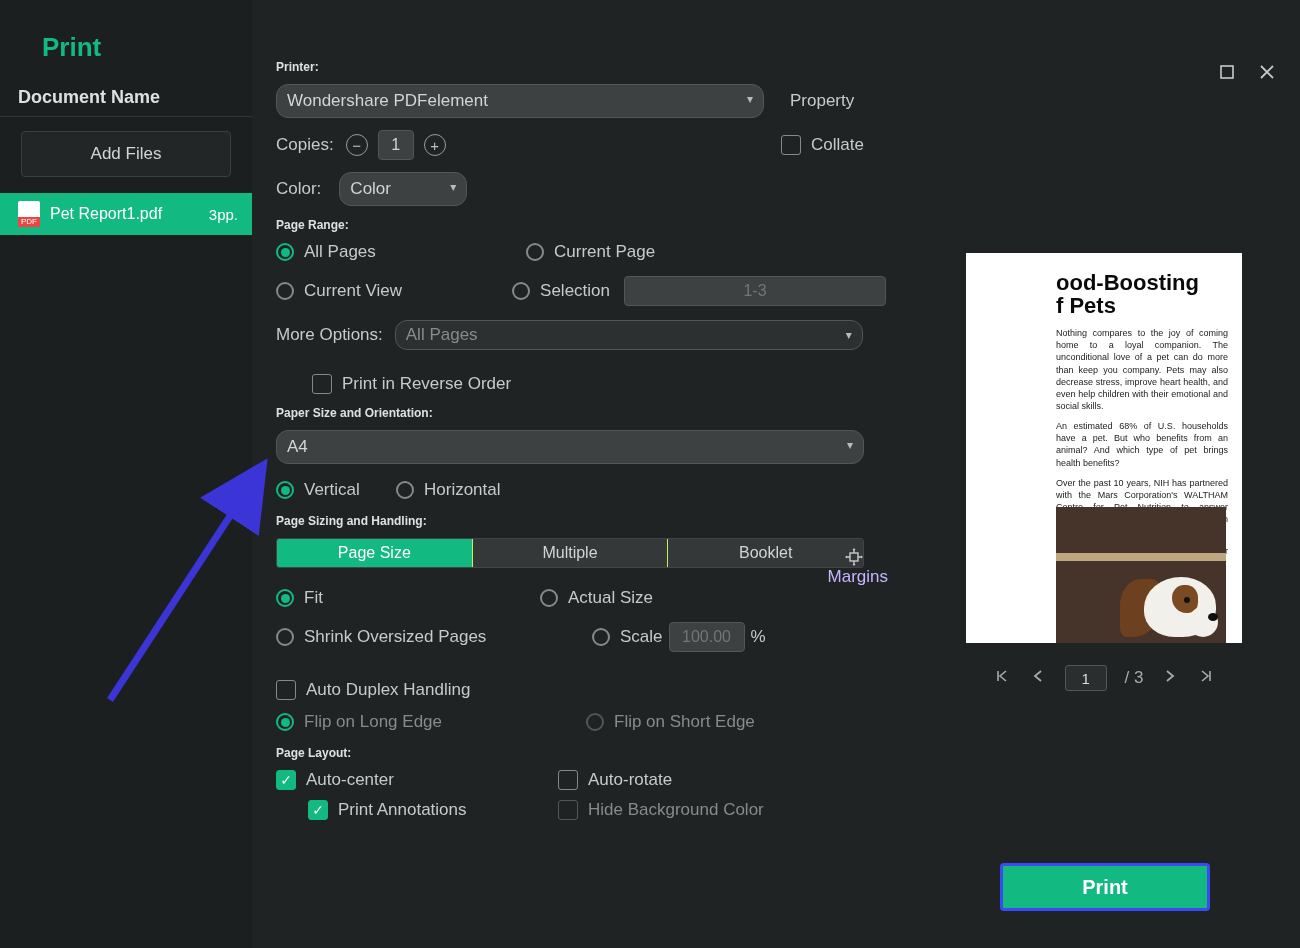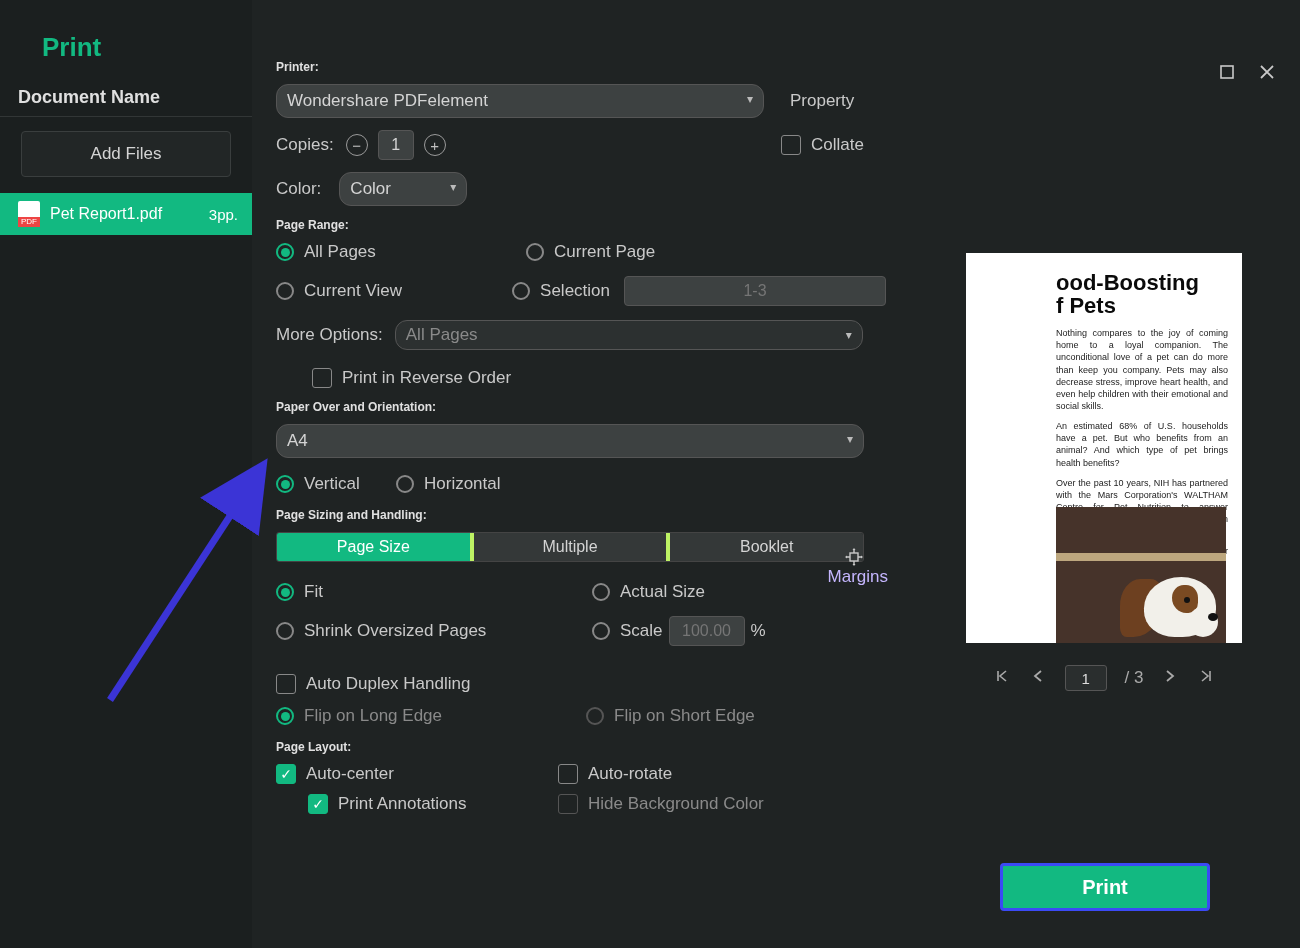--- a/index.html
+++ b/index.html
@@ -148,21 +148,21 @@
   }
   .a4-dd{ width: 588px; margin-bottom:16px;}
   .color-dd{ width: 128px; margin-left:6px;}
 
   .tabs {
     display:flex; width:588px; height:30px; border:1px solid #444; border-radius:3px; overflow:hidden;
     margin-bottom:20px;
   }
   .tab{ flex:1; display:flex; align-items:center; justify-content:center; font-size:16px; cursor:pointer; background:#343838;}
   .tab.active{ background:#12b981; color:#fff; font-weight:500;}
-  .tab + .tab{ border-left:4px solid #bef264;}
+  .tab + .tab{ border-left:1px solid #bef264;}
 
   .scale-input{
     width: 76px; height:30px; background:#3d4141; border:1px solid #555; border-radius:4px;
     text-align:center; color:#8a8a8a; font-size:16px; margin:0 6px;
   }
   .margins{
     position:absolute; right:-2px; top:487px;
     display:flex; align-items:center; font-size:17px; color:#c4b5fd; cursor:pointer;flex-direction:column;
   }
   .margins svg{ margin-right:8px;}
@@ -285,26 +285,26 @@
     </div>
   </div>
 
   <div class="row">
     <span class="inline-label" style="margin-right:4px;">More Options:</span>
     <div class="dropdown more-opts-dd">
       <span>All Pages</span>
     </div>
   </div>
 
-  <div class="row" style="margin-top:18px;padding-left:36px;">
+  <div class="row" style="margin-top:24px;padding-left:36px;">
     <span class="checkbox"></span>
     <span class="opt-label">Print in Reverse Order</span>
   </div>
 
-  <div class="section-label" style="margin-top:8px;">Paper Over and Orientation:</div>
+  <div class="section-label" style="margin-top:8px;">Paper Size and Orientation:</div>
   <div class="dropdown a4-dd">
     <span>A4</span>
   </div>
   <div class="radio-row">
     <div class="radio-col" style="width:120px;">
       <span class="radio selected"></span>
       <span class="opt-label">Vertical</span>
     </div>
     <div class="radio-col">
       <span class="radio"></span>
@@ -322,21 +322,21 @@
     <span>Margins</span>
   </div>
 
   <div class="tabs">
     <div class="tab active">Page Size</div>
     <div class="tab">Multiple</div>
     <div class="tab">Booklet</div>
   </div>
 
   <div class="radio-row">
-    <div class="radio-col" style="width:316px;">
+    <div class="radio-col" style="width:264px;">
       <span class="radio selected"></span>
       <span class="opt-label">Fit</span>
     </div>
     <div class="radio-col">
       <span class="radio"></span>
       <span class="opt-label">Actual Size</span>
     </div>
   </div>
   <div class="radio-row" style="margin-bottom:28px;">
     <div class="radio-col" style="width:316px;">

